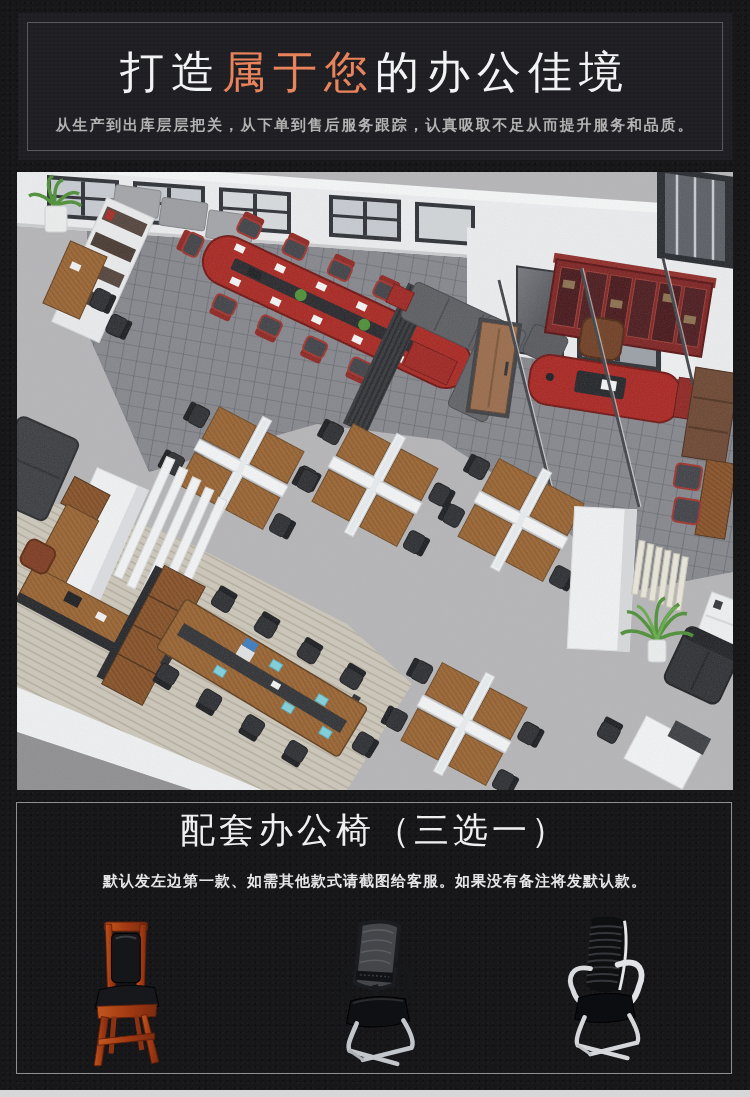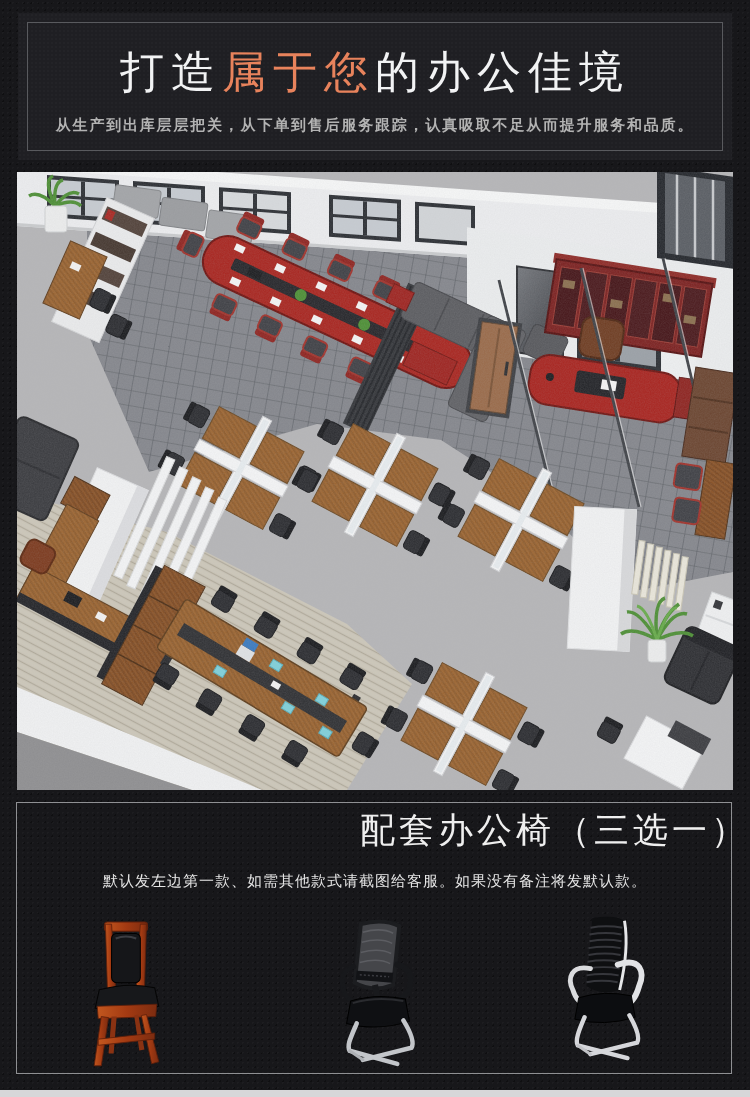--- a/index.html
+++ b/index.html
@@ -20,24 +20,24 @@
         font-size:44px;font-weight:300;letter-spacing:7px;color:#f2f3f4;white-space:nowrap;}
   .hero-title .accent{color:#e8835c;}
   .hero-sub{position:absolute;left:0;right:0;top:103px;text-align:center;
         font-size:15px;font-weight:700;letter-spacing:1.8px;color:#b3b3b3;white-space:nowrap;}
   
   .showroom{position:absolute;left:17px;top:172px;width:716px;height:618px;background:#b5b5b7;}
   .showroom svg{display:block;}
   
   .chairs-panel{position:absolute;left:16px;top:802px;width:716px;height:272px;
         border:1px solid #8f9093;box-sizing:border-box;}
-  .chairs-title{position:absolute;left:0;right:0;top:807px;text-align:right;
+  .chairs-title{position:absolute;left:0;right:0;top:807px;text-align:center;
         font-size:35px;font-weight:300;letter-spacing:4px;color:#efefef;white-space:nowrap;}
   .chairs-note{position:absolute;left:0;right:0;top:872px;text-align:center;
-        font-size:15px;font-weight:400;letter-spacing:1px;color:#e6e6e6;white-space:nowrap;}
+        font-size:15px;font-weight:700;letter-spacing:1px;color:#e6e6e6;white-space:nowrap;}
   .chair-fig{position:absolute;}
   .chair-1{left:72px;top:918px;width:112px;height:154px;}
   .chair-2{left:303px;top:918px;width:148px;height:152px;}
   .chair-3{left:532px;top:916px;width:148px;height:146px;}
   
   .footer-strip{position:absolute;left:0;top:1090px;width:750px;height:7px;background:#d7d7d9;}
 </style>
 </head>
 <body>
 

